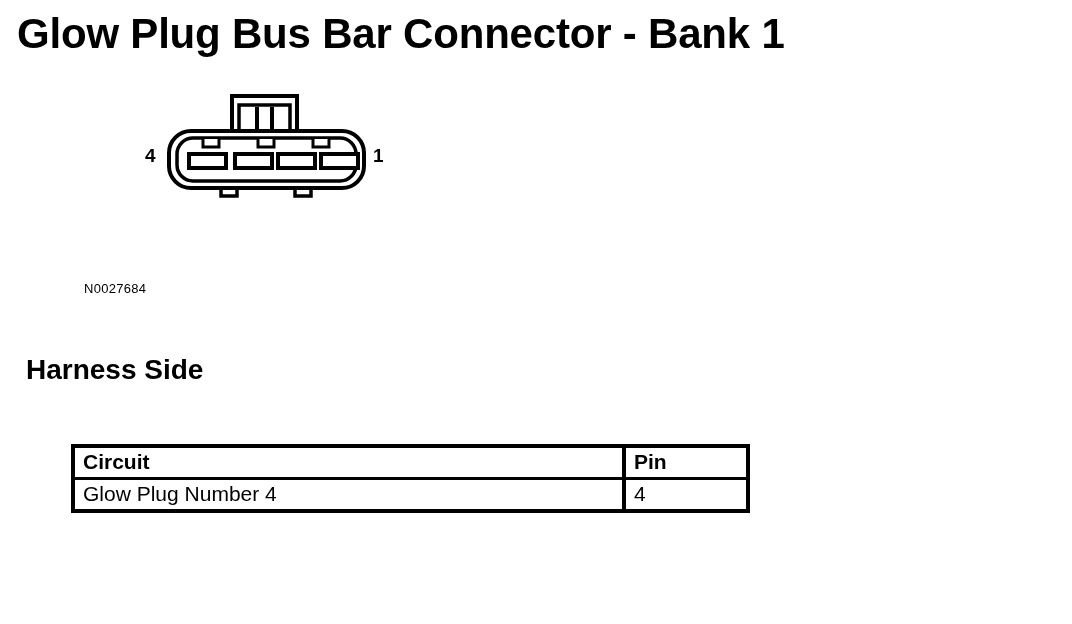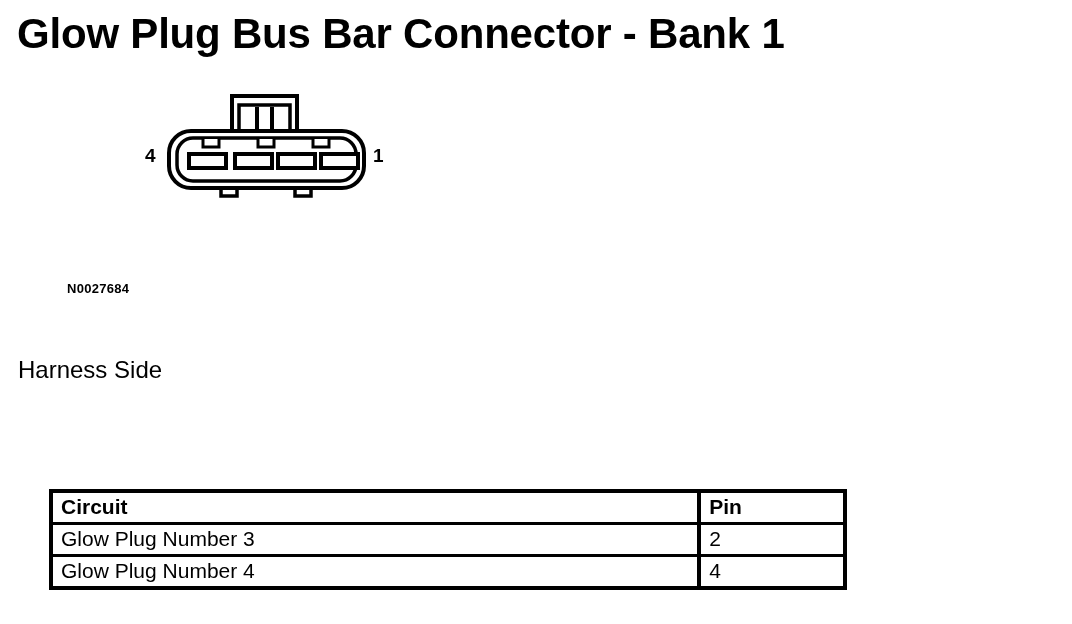--- a/index.html
+++ b/index.html
@@ -44,47 +44,46 @@
     font-size: 19px;
     font-weight: bold;
     line-height: 19px;
   }
   #pin-label-left  { left: 145px; top: 146px; }
   #pin-label-right { left: 373px; top: 146px; }
 
   
   #reference-code {
     position: absolute;
-    left: 39px;
+    left: 56px;
     top: 281px;
     font-size: 13px;
-    font-weight: bold;
+    font-weight: normal;
     letter-spacing: 0.3px;
     white-space: nowrap;
     padding-left: 28px;
   }
 
   
   #harness-caption {
     position: absolute;
-    left: 18px;
+    left: 26px;
     top: 356px;
-    font-size: 24px;
-    font-weight: normal;
+    font-size: 28px;
+    font-weight: bold;
     line-height: 28px;
     white-space: nowrap;
   }
 
   
   #pin-table-wrap {
     position: absolute;
-    left: 49px;
+    left: 71px;
     top: 444px;
-    width: 798px;
-    margin-top: 45px;
+    width: 679px;
   }
   table.pin-table {
     border-collapse: collapse;
     table-layout: fixed;
     width: 100%;
     border: 4px solid #000000;
   }
   table.pin-table col.col-circuit { width: 551px; }
   table.pin-table col.col-pin     { width: 124px; }
 
@@ -156,22 +155,18 @@
     <colgroup>
       <col class="col-circuit">
       <col class="col-pin">
     </colgroup>
     <tbody>
       <tr class="header-row">
         <td class="cell-circuit">Circuit</td>
         <td class="cell-pin">Pin</td>
       </tr>
       <tr>
-        <td class="cell-circuit">Glow Plug Number 3</td>
-        <td class="cell-pin">2</td>
-      </tr>
-      <tr>
         <td class="cell-circuit">Glow Plug Number 4</td>
         <td class="cell-pin">4</td>
       </tr>
     </tbody>
   </table>
 </div>
 
 </body></html>

